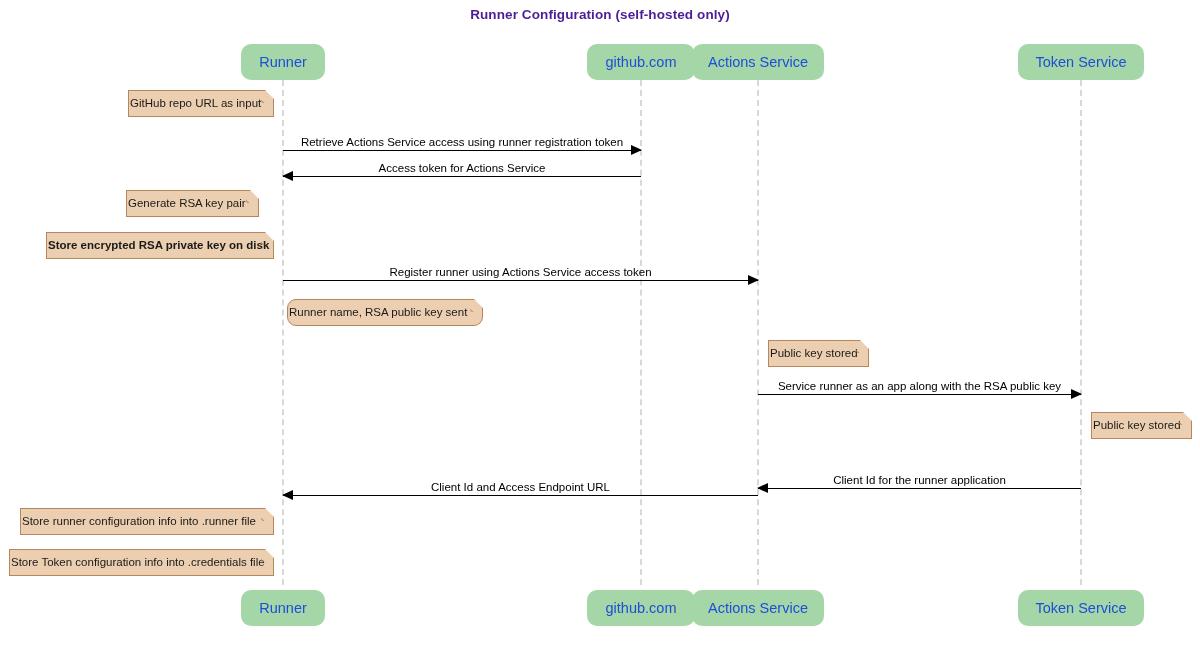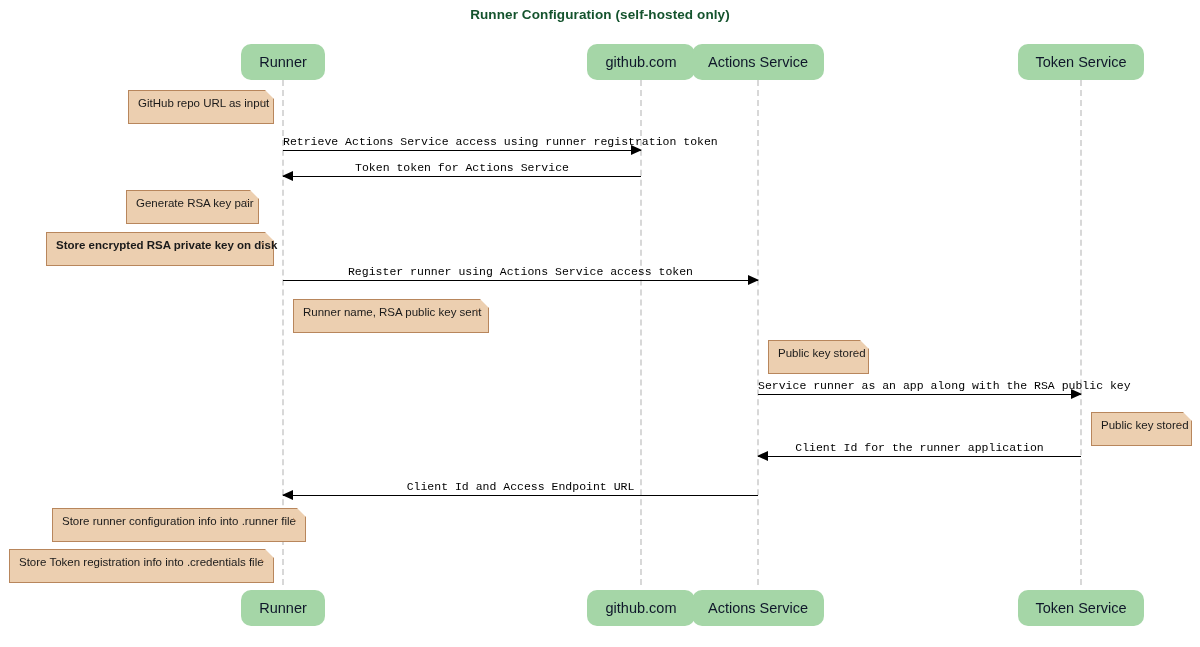--- a/index.html
+++ b/index.html
@@ -19,52 +19,52 @@
     overflow: hidden;
   }
   #title {
     position: absolute;
     left: 0;
     top: 7px;
     width: 1200px;
     text-align: center;
     font-size: 13.5px;
     font-weight: bold;
-    color: #14532d;
+    color: #4c1d95;
     letter-spacing: 0.1px;
   }
   .lifeline {
     position: absolute;
     width: 0;
     border-left: 2px dashed #d8d8d8;
     top: 80px;
     height: 505px;
   }
   .participant {
     position: absolute;
     background: #a5d6a7;
     border-radius: 10px;
     height: 36px;
     line-height: 36px;
     text-align: center;
     font-size: 14.5px;
-    color: #0f172a;
+    color: #1d4ed8;
     box-sizing: border-box;
     white-space: nowrap;
   }
   .note {
     position: absolute;
     background: #eccfb0;
     border: 1px solid #b8865c;
     box-sizing: border-box;
-    height: 34px;
+    height: 27px;
     line-height: 25px;
     font-size: 11.5px;
     color: #1a1a1a;
-    padding-left: 9px;
+    padding-left: 1px;
     padding-right: 16px;
     white-space: nowrap;
   }
   .note .fold {
     position: absolute;
     right: -1px;
     top: -1px;
     width: 0;
     height: 0;
     border-left: 9px solid transparent;
@@ -118,21 +118,20 @@
     border-right: 11px solid #000000;
   }
   .msg .label {
     position: absolute;
     bottom: 3px;
     width: 100%;
     text-align: center;
     font-size: 11.5px;
     color: #000000;
     white-space: nowrap;
-    font-family: Liberation Mono, monospace;
   }
 </style>
 </head>
 <body>
 
 <div id="diagram">
 
   <div id="title">Runner Configuration (self-hosted only)</div>
 
   <div id="lifelines">
@@ -143,52 +142,52 @@
     </div>
   <div id="messages">
       <div class="msg right" style="left: 283px; top: 150px; width: 358px;">
         <div class="line"></div>
         <div class="head"></div>
         <div class="label">Retrieve Actions Service access using runner registration token</div>
       </div>
       <div class="msg left" style="left: 283px; top: 176px; width: 358px;">
         <div class="line"></div>
         <div class="head"></div>
-        <div class="label">Token token for Actions Service</div>
+        <div class="label">Access token for Actions Service</div>
       </div>
       <div class="msg right" style="left: 283px; top: 280px; width: 475px;">
         <div class="line"></div>
         <div class="head"></div>
         <div class="label">Register runner using Actions Service access token</div>
       </div>
       <div class="msg right" style="left: 758px; top: 394px; width: 323px;">
         <div class="line"></div>
         <div class="head"></div>
         <div class="label">Service runner as an app along with the RSA public key</div>
       </div>
-      <div class="msg left" style="left: 758px; top: 456px; width: 323px;">
+      <div class="msg left" style="left: 758px; top: 488px; width: 323px;">
         <div class="line"></div>
         <div class="head"></div>
         <div class="label">Client Id for the runner application</div>
       </div>
       <div class="msg left" style="left: 283px; top: 495px; width: 475px;">
         <div class="line"></div>
         <div class="head"></div>
         <div class="label">Client Id and Access Endpoint URL</div>
       </div>
     </div>
   <div id="notes">
       <div class="note" style="left: 128px; top: 90px; width: 146px;"><span>GitHub repo URL as input</span><span class="fold"></span><span class="fold-edge"></span></div>
       <div class="note" style="left: 126px; top: 190px; width: 133px;"><span>Generate RSA key pair</span><span class="fold"></span><span class="fold-edge"></span></div>
       <div class="note" style="left: 46px; top: 232px; width: 228px; font-weight: bold;"><span>Store encrypted RSA private key on disk</span><span class="fold"></span><span class="fold-edge"></span></div>
-      <div class="note" style="left: 293px; top: 299px; width: 196px;"><span>Runner name, RSA public key sent</span><span class="fold"></span><span class="fold-edge"></span></div>
+      <div class="note" style="left: 287px; top: 299px; width: 196px; border-radius: 9px;"><span>Runner name, RSA public key sent</span><span class="fold"></span><span class="fold-edge"></span></div>
       <div class="note" style="left: 768px; top: 340px; width: 101px;"><span>Public key stored</span><span class="fold"></span><span class="fold-edge"></span></div>
       <div class="note" style="left: 1091px; top: 412px; width: 101px;"><span>Public key stored</span><span class="fold"></span><span class="fold-edge"></span></div>
-      <div class="note" style="left: 20px; top: 508px; width: 254px; margin-left: 32px;"><span>Store runner configuration info into .runner file</span><span class="fold"></span><span class="fold-edge"></span></div>
-      <div class="note" style="left: 9px; top: 549px; width: 265px;"><span>Store Token registration info into .credentials file</span><span class="fold"></span><span class="fold-edge"></span></div>
+      <div class="note" style="left: 20px; top: 508px; width: 254px;"><span>Store runner configuration info into .runner file</span><span class="fold"></span><span class="fold-edge"></span></div>
+      <div class="note" style="left: 9px; top: 549px; width: 265px;"><span>Store Token configuration info into .credentials file</span><span class="fold"></span><span class="fold-edge"></span></div>
     </div>
   <div id="participants-top">
       <div class="participant" style="left: 241px; top: 44px; width: 84px;"><span>Runner</span></div>
       <div class="participant" style="left: 587px; top: 44px; width: 108px;"><span>github.com</span></div>
       <div class="participant" style="left: 692px; top: 44px; width: 132px;"><span>Actions Service</span></div>
       <div class="participant" style="left: 1018px; top: 44px; width: 126px;"><span>Token Service</span></div>
     </div>
   <div id="participants-bottom">
       <div class="participant" style="left: 241px; top: 590px; width: 84px;"><span>Runner</span></div>
       <div class="participant" style="left: 587px; top: 590px; width: 108px;"><span>github.com</span></div>

